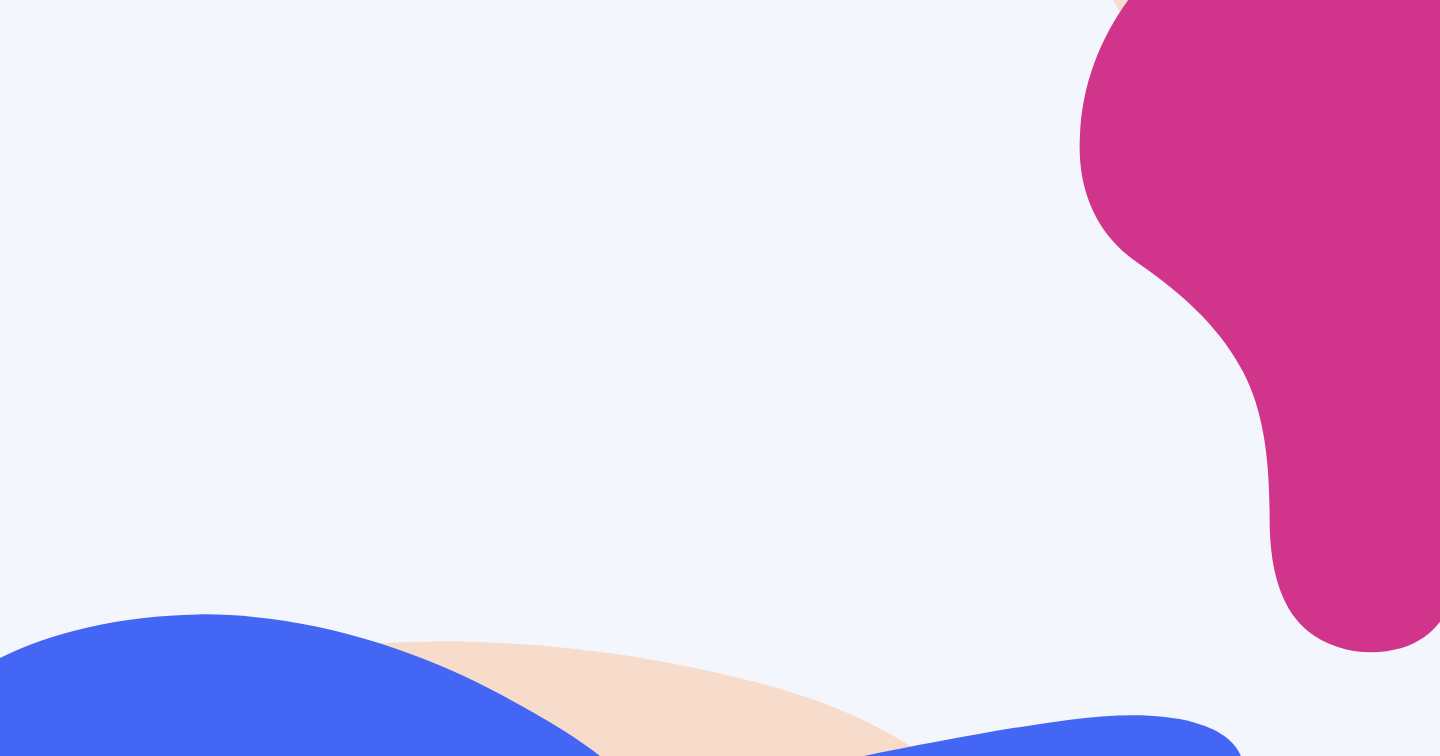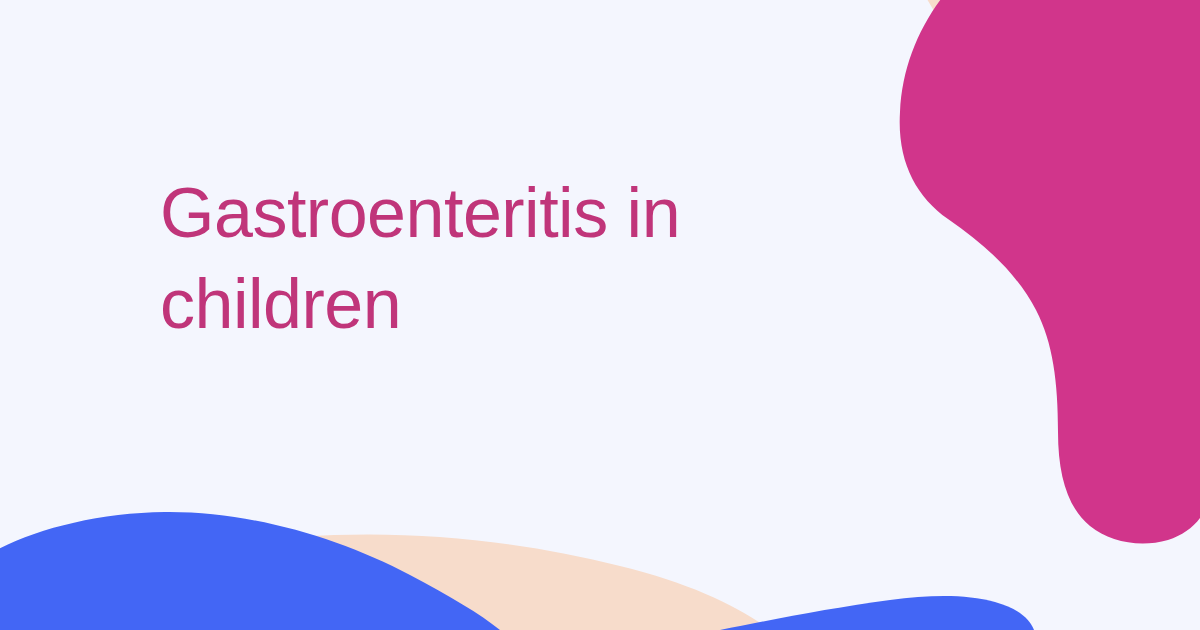--- a/index.html
+++ b/index.html
@@ -94,17 +94,14 @@
              C 450,596 480,614 500,630
              Z"></path>
 
     <path fill="#4366f5" d="M 720,630
              C 770,620 830,608 890,600
              C 930,595 965,594 995,602
              C 1020,609 1030,620 1034,630
              Z"></path>
   </svg>
 
-  <div id="title-block">
-    <h1 id="page-title">Gastroenteritis in children</h1>
-  </div>
 
 </div>
 
 </body></html>

